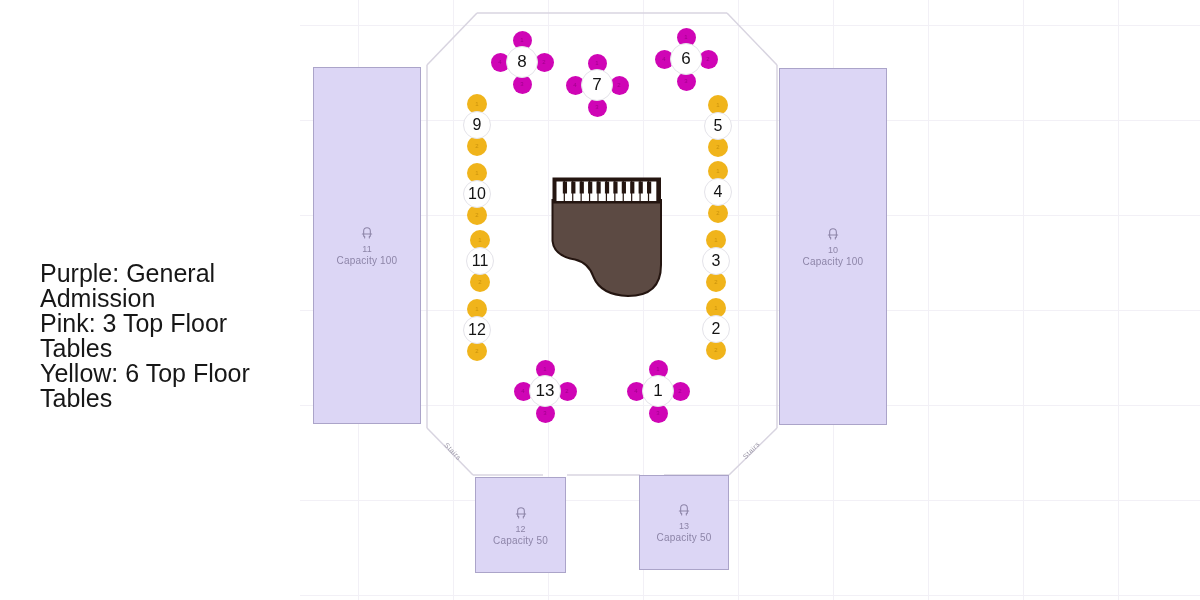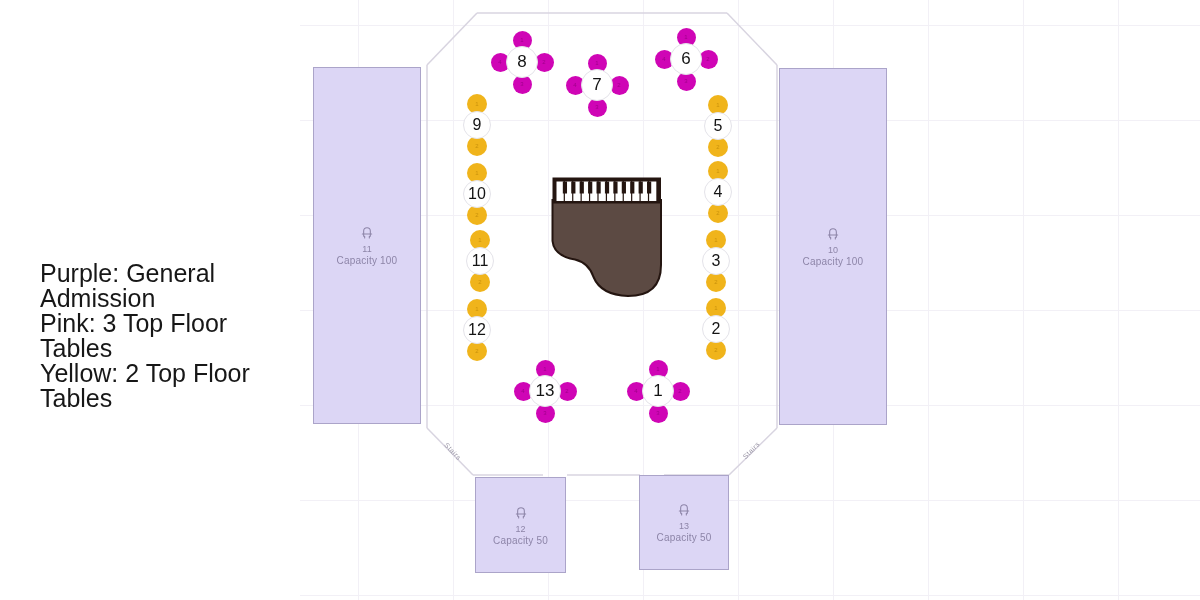--- a/index.html
+++ b/index.html
@@ -54,21 +54,21 @@
 </style>
 </head>
 <body>
 
 <div id="stage">
   <div id="canvas"></div>
 
   <div id="legend">
     <div>Purple: General Admission</div>
     <div>Pink: 3 Top Floor Tables</div>
-    <div>Yellow: 2 Top Floor Tables</div>
+    <div>Yellow: 6 Top Floor Tables</div>
   </div>
 
   <svg id="plan-svg" viewBox="0 0 1200 600">
       <line x1="427" y1="65" x2="477" y2="13" stroke="#d8d4e0" stroke-width="1.5"></line>
       <line x1="477" y1="13" x2="727" y2="13" stroke="#d8d4e0" stroke-width="1.5"></line>
       <line x1="727" y1="13" x2="777" y2="65" stroke="#d8d4e0" stroke-width="1.5"></line>
       <line x1="777" y1="65" x2="777" y2="428" stroke="#d8d4e0" stroke-width="1.5"></line>
       <line x1="777" y1="428" x2="729" y2="475" stroke="#d8d4e0" stroke-width="1.5"></line>
       <line x1="729" y1="475" x2="664" y2="475" stroke="#d8d4e0" stroke-width="1.5"></line>
       <line x1="640" y1="475" x2="567" y2="475" stroke="#d8d4e0" stroke-width="1.5"></line>

